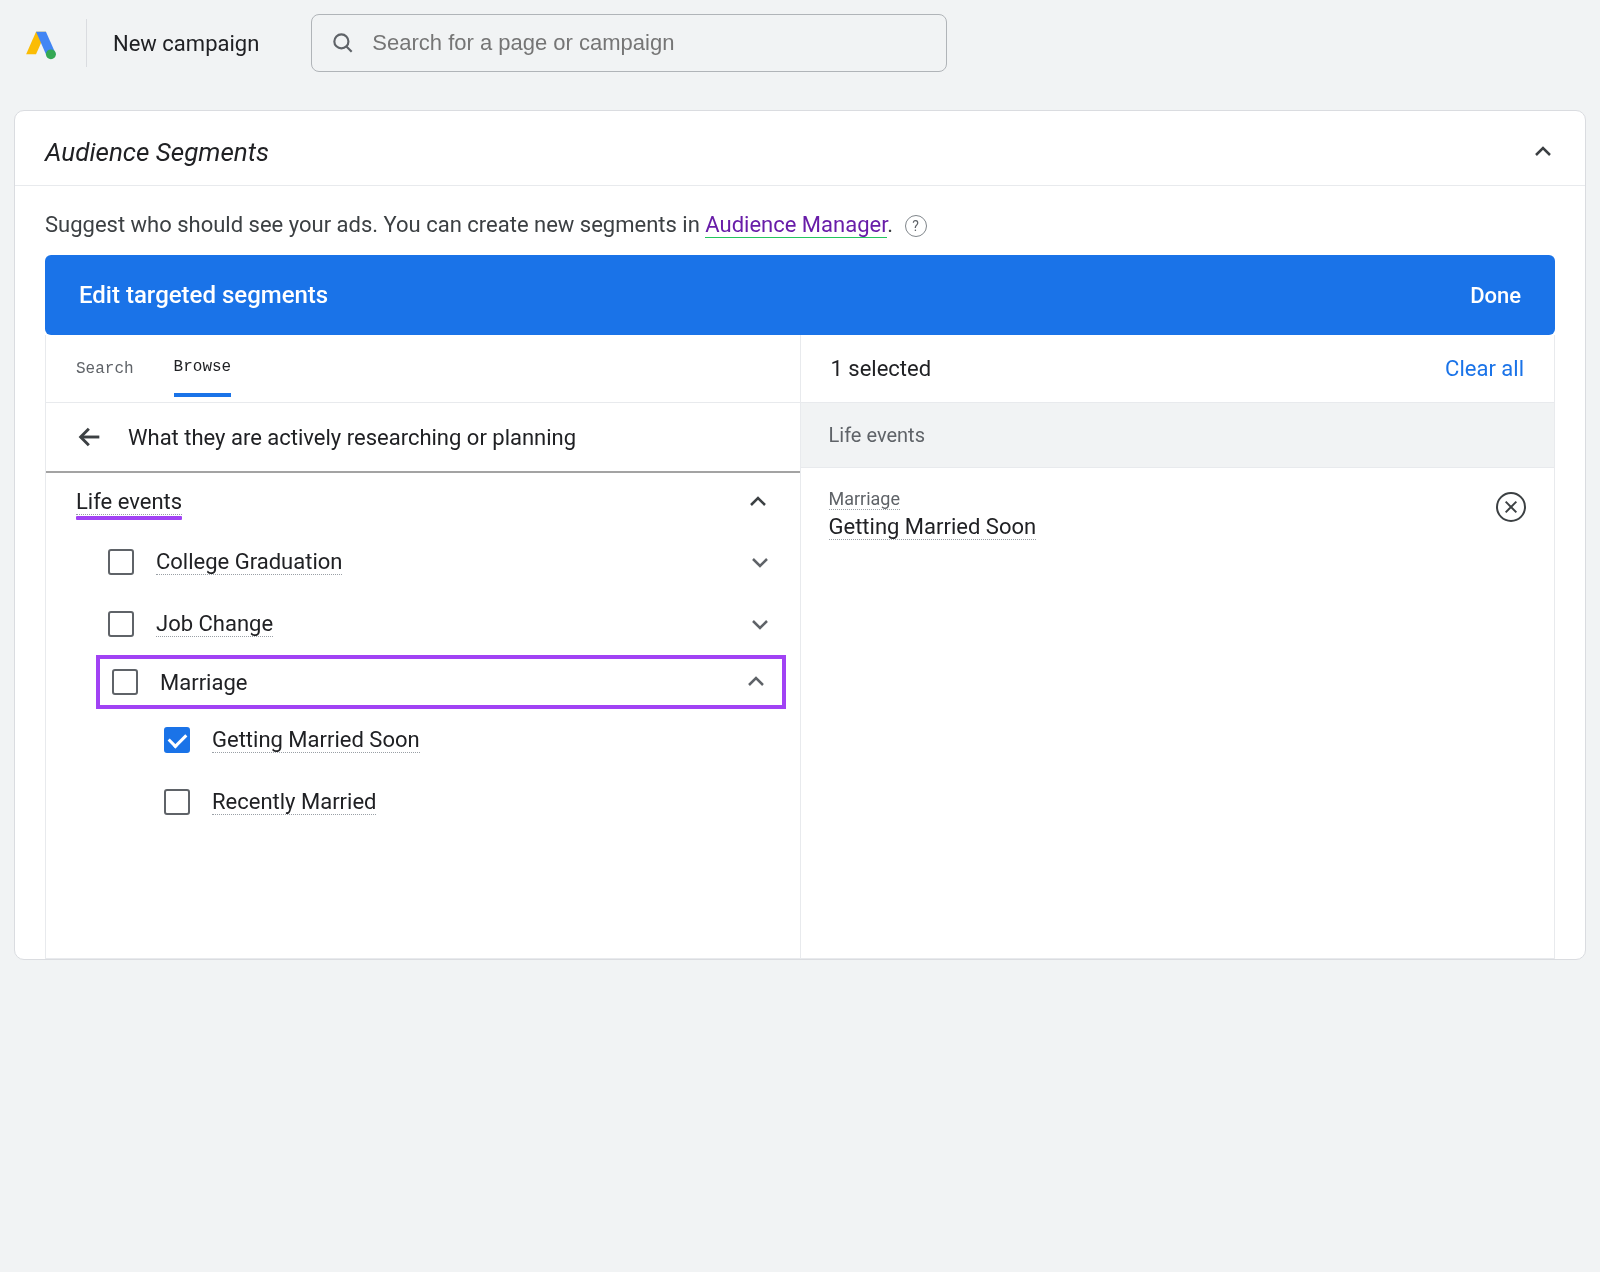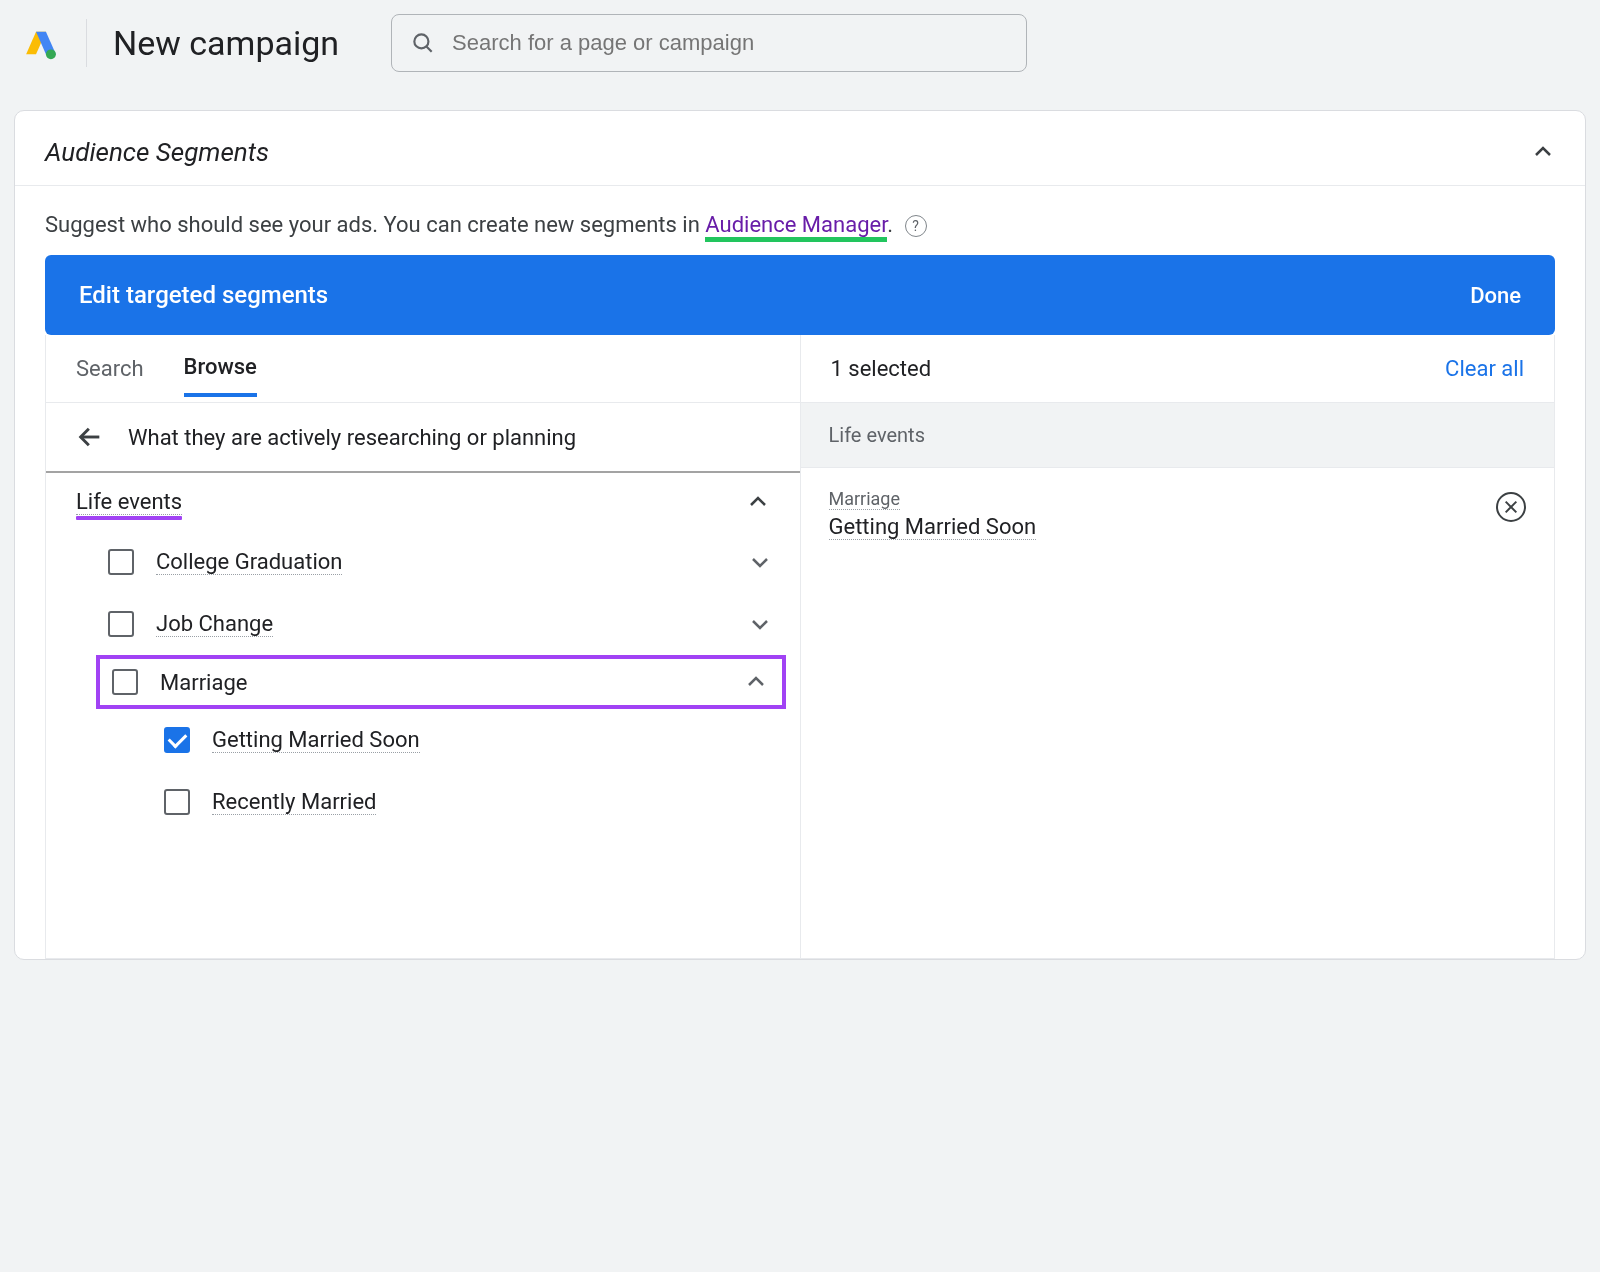--- a/index.html
+++ b/index.html
@@ -17,21 +17,21 @@
     gap: 26px;
   }
   .logo-wrap {
     width: 38px; height: 38px;
     display: flex; align-items: center; justify-content: center;
   }
   .vdiv {
     width: 1px; height: 48px; background: #dadce0;
   }
   .page-title {
-    font-size: 34px;
+    font-size: 22px;
     font-weight: 400;
     color: #202124;
     margin-right: 26px;
   }
   .searchbox {
     flex: none;
     width: 636px;
     display: flex;
     align-items: center;
     border: 1px solid #b0b4b8;
@@ -57,21 +57,21 @@
     padding: 26px 30px 18px 30px;
     font-style: italic;
   }
   .card-title { font-size: 26px; font-weight: 400; color: #202124; }
   .divider { height: 1px; background: #e8eaed; }
   .suggest {
     padding: 26px 30px 18px 30px;
     font-size: 22px;
     color: #3c4043;
   }
-  .suggest a { color: #681da8; border-bottom: 5px solid #22c55e; text-decoration: none; }
+  .suggest a { color: #681da8; border-bottom: 1px solid #22c55e; text-decoration: none; }
   .help-icon {
     display: inline-flex; width: 22px; height: 22px;
     border: 1.5px solid #80868b; border-radius: 50%;
     align-items: center; justify-content: center;
     font-size: 14px; color: #5f6368; margin-left: 6px;
     vertical-align: middle;
   }
   .bluebar {
     background: #1a73e8;
     color: #fff;
@@ -92,23 +92,24 @@
   .left { flex: 1; border-right: 1px solid #e8eaed; display: flex; flex-direction: column; }
   .right { flex: 1; display: flex; flex-direction: column; }
   .tabs {
     display: flex; align-items: center;
     padding: 0 30px;
     gap: 40px;
     border-bottom: 1px solid #e8eaed;
     height: 68px;
   }
   .tab {
-    font-size: 22px; color: #5f6368;
+    font-size: 16px; color: #5f6368;
     height: 56px; display: flex; align-items: center;
     cursor: pointer;
+    font-family: Liberation Mono, monospace;
   }
   .tab.active { color: #202124; border-bottom: 4px solid #1a73e8; font-weight: 500; }
   .breadcrumb-row {
     display: flex; align-items: center; gap: 24px;
     padding: 20px 30px;
     border-bottom: 2px solid #a3a3a3;
     font-size: 22px;
     text-align: right;
   }
   .category-row {

